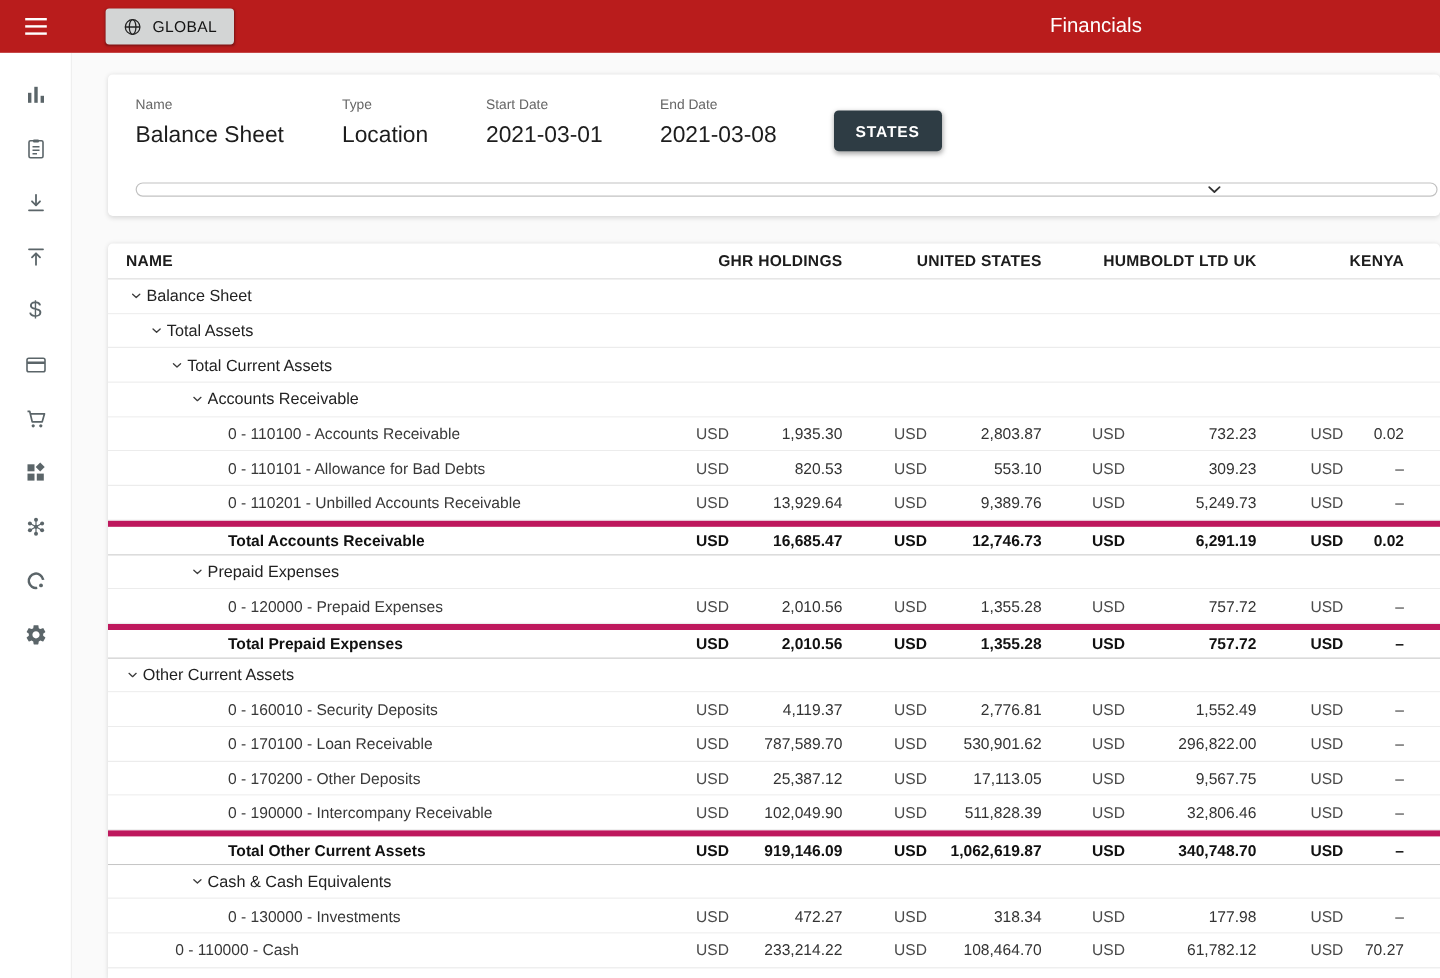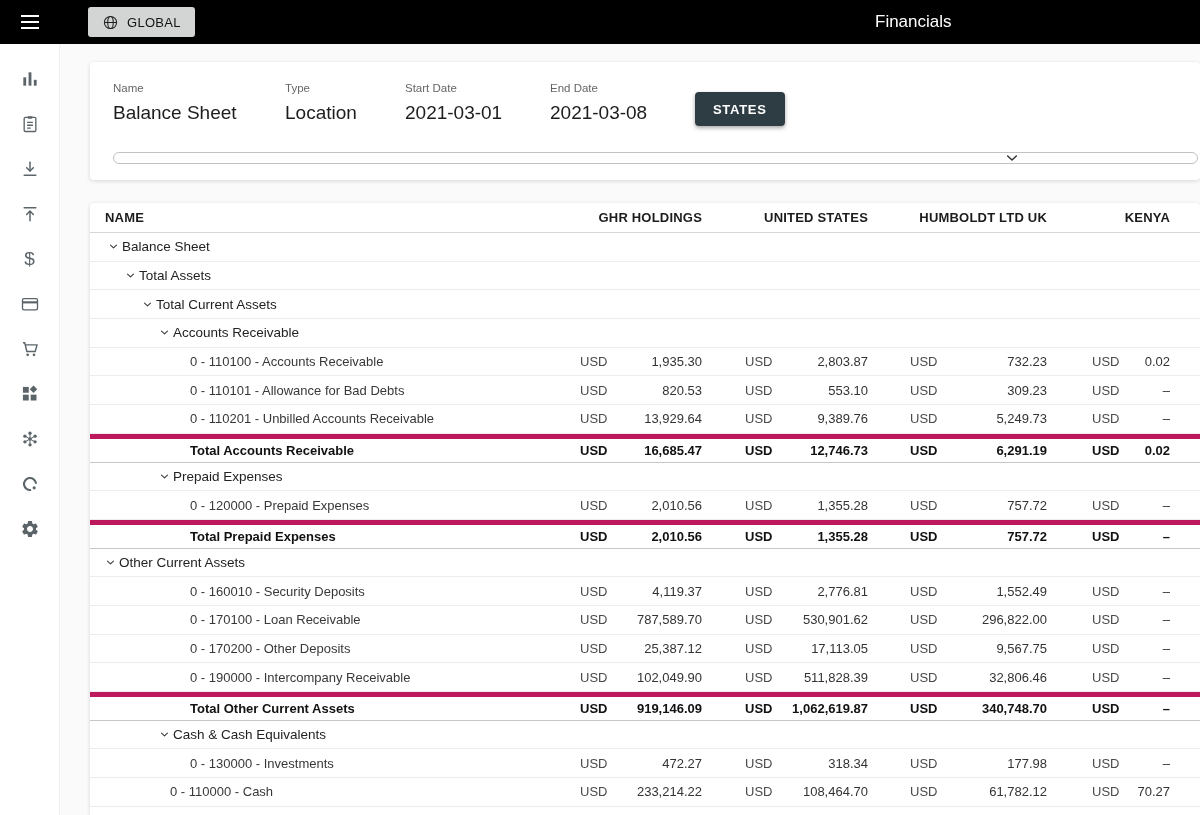--- a/index.html
+++ b/index.html
@@ -7,21 +7,21 @@
   body {
     font-family: "Liberation Sans", "DejaVu Sans", sans-serif;
     background: #fafafa;
     position: relative;
     color: #333;
   }
 
   
   .topbar {
     position: absolute; top: 0; left: 0; width: 1200px; height: 44px;
-    background: #000000; z-index: 20; display: flex; align-items: center;
+    background: #b91c1c; z-index: 20; display: flex; align-items: center;
   }
   .hamburger {
     width: 60px; height: 44px; display: flex; flex-direction: column;
     align-items: center; justify-content: center; gap: 4px; cursor: pointer;
   }
   .hamburger span { display: block; width: 18px; height: 2px; background: #fff; }
   .global-btn {
     position: absolute; left: 88px; top: 7px; height: 30px;
     display: flex; align-items: center; gap: 8px;
     background: #d3d5d5; border: none; border-radius: 3px;
@@ -598,21 +598,21 @@
           <div class="cell val v3">
             <span class="cur">USD</span>
             <span class="amt">177.98</span>
           </div>
           <div class="cell val v4">
             <span class="cur">USD</span>
             <span class="amt">–</span>
           </div>
         </div>
         <div class="trow">
-          <div class="cell name" style="padding-left: 80px;">
+          <div class="cell name" style="padding-left: 56px;">
             <span class="row-label">0 - 110000 - Cash</span>
           </div>
           <div class="cell val v1">
             <span class="cur">USD</span>
             <span class="amt">233,214.22</span>
           </div>
           <div class="cell val v2">
             <span class="cur">USD</span>
             <span class="amt">108,464.70</span>
           </div>

